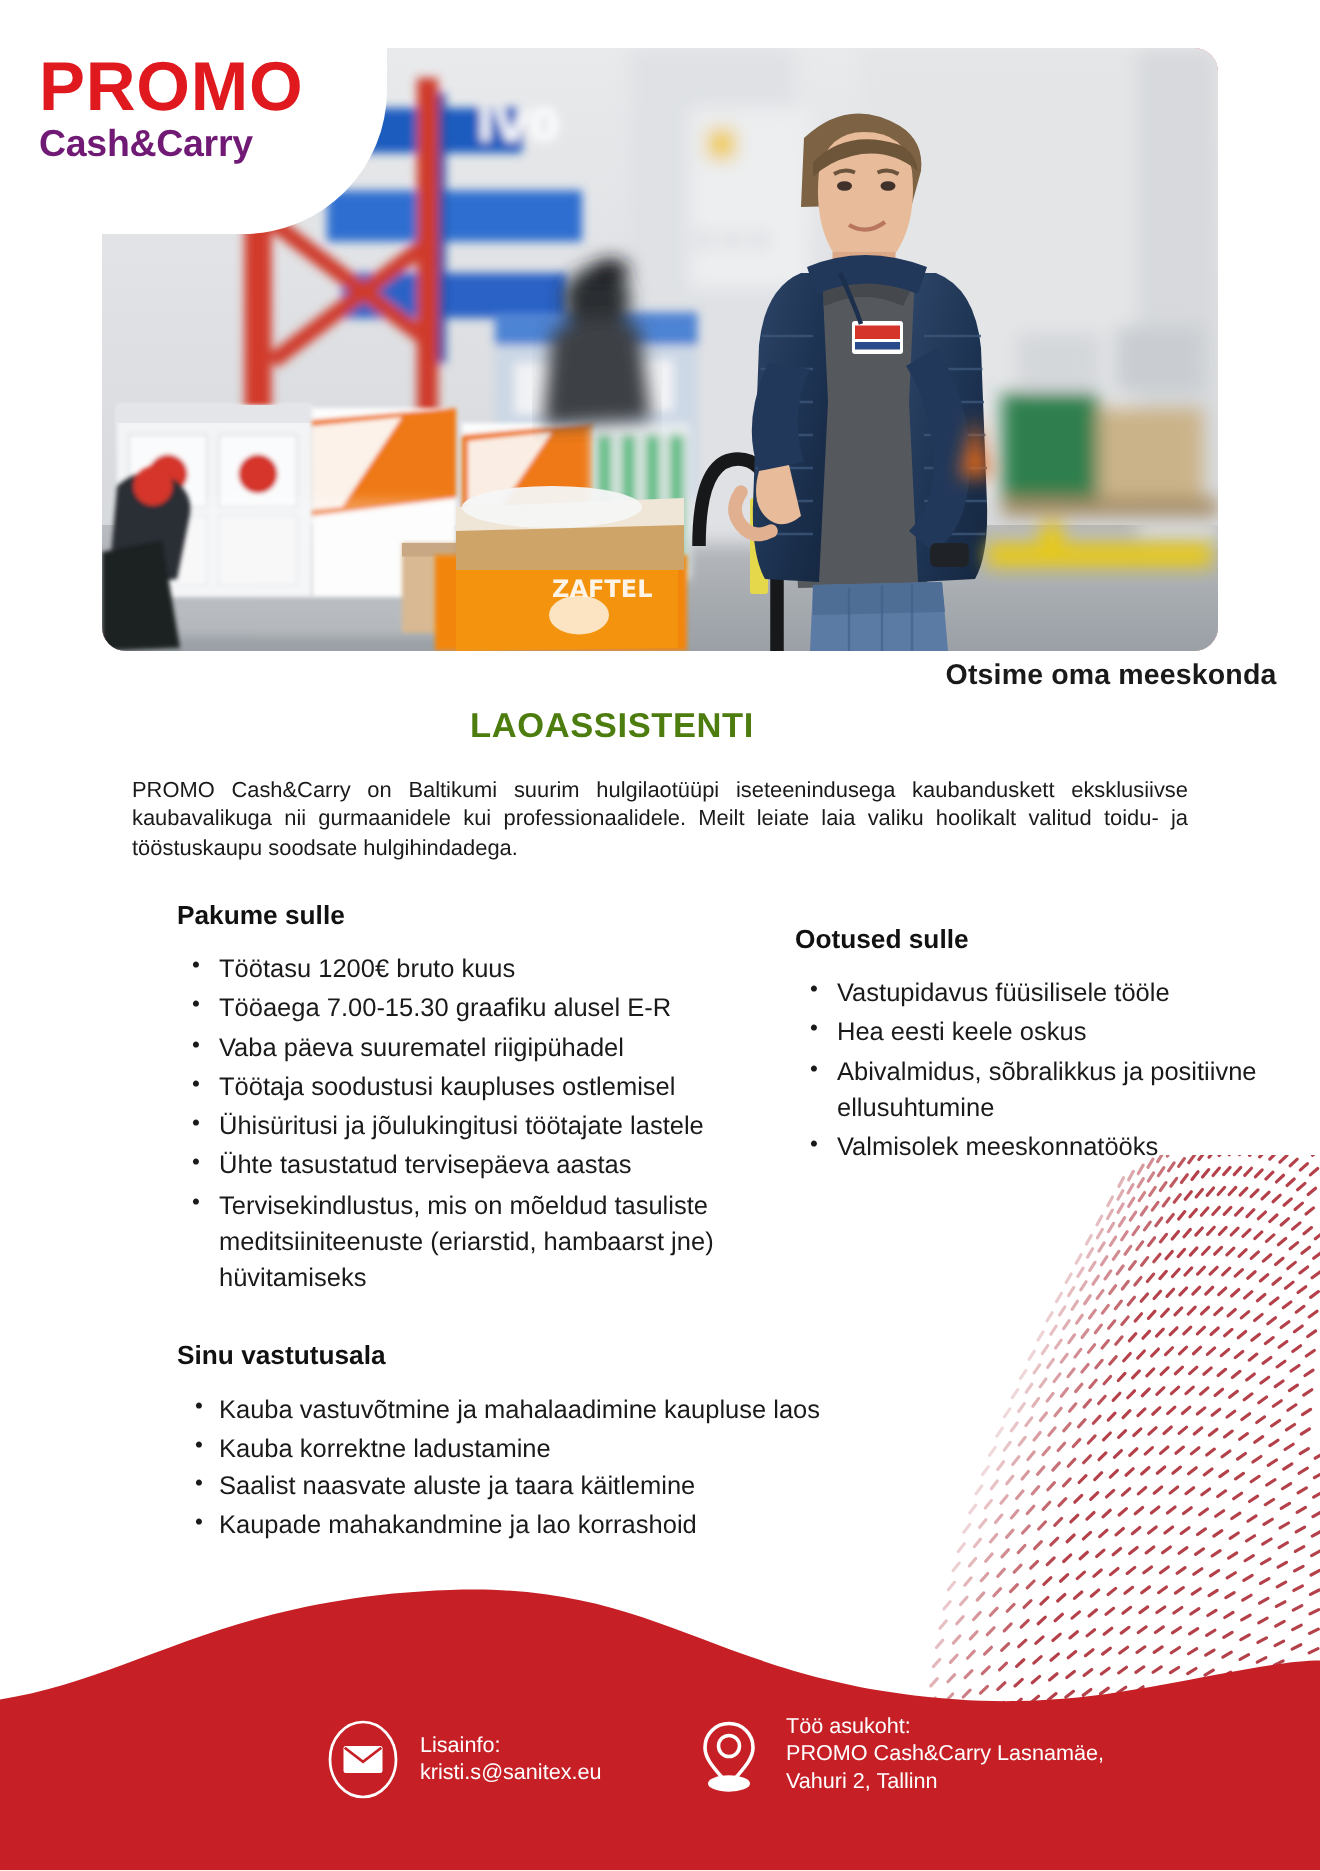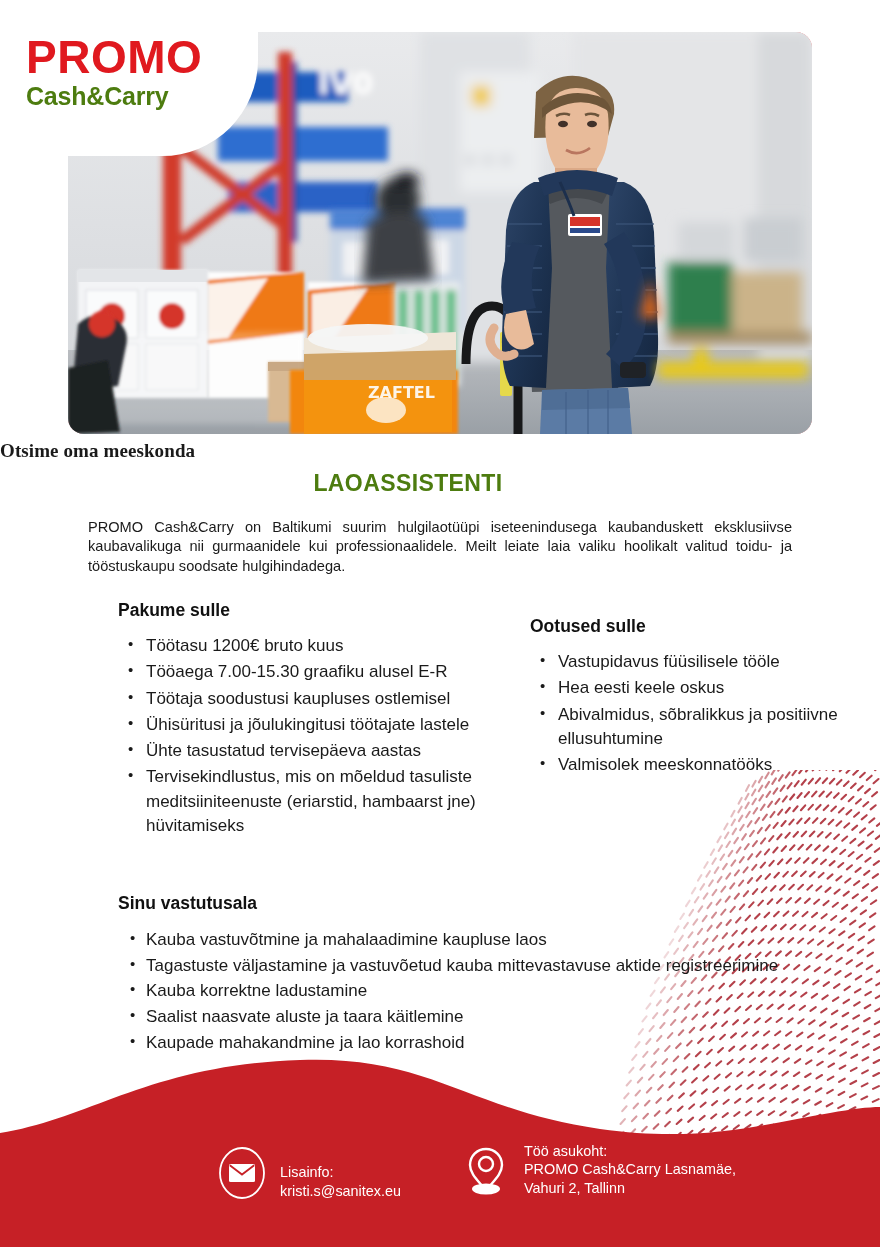--- a/index.html
+++ b/index.html
@@ -59,47 +59,46 @@
     line-height: 1;
     color: #E0191F;
   }
   .logo-cash {
     display: block;
     margin-top: 4px;
     font-size: 25px;
     font-weight: bold;
     letter-spacing: -0.2px;
     line-height: 1;
-    color: #4d7c0f;
+    color: #701a75;
   }
 
   
   .dot-pattern {
     position: absolute;
     right: 0;
     top: 770px;
     width: 300px;
     height: 400px;
     z-index: 1;
     pointer-events: none;
   }
   .dot-pattern svg { display: block; width: 100%; height: 100%; }
 
   
   .eyebrow {
     position: absolute;
     left: 0;
     top: 440px;
     width: 851px;
-    text-align: left;
+    text-align: right;
     font-size: 19px;
     font-weight: bold;
     color: #1a1a1a;
     letter-spacing: 0.1px;
-    font-family: Liberation Serif, serif;
   }
   .headline {
     position: absolute;
     left: 0;
     top: 470px;
     width: 816px;
     text-align: center;
     font-size: 23px;
     font-weight: bold;
     color: #4d7c0f;
@@ -200,21 +199,21 @@
     width: 880px;
     height: 80px;
     z-index: 4;
   }
   .contact-item {
     position: absolute;
     display: flex;
     align-items: center;
     gap: 14px;
   }
-  .contact-email { left: 218px; top: 6px; align-items: flex-end; }
+  .contact-email { left: 218px; top: 6px; }
   .contact-location { left: 462px; top: 2px; }
   .contact-icon {
     flex: 0 0 auto;
     width: 48px;
     height: 54px;
   }
   .contact-icon svg { display: block; width: 100%; height: 100%; }
   .contact-text {
     color: #ffffff;
     font-size: 14.4px;
@@ -443,20 +442,21 @@
   <div class="headline">LAOASSISTENTI</div>
 
   <p class="intro">PROMO Cash&amp;Carry on Baltikumi suurim hulgilaotüüpi iseteenindusega kaubanduskett eksklusiivse kaubavalikuga nii gurmaanidele kui professionaalidele. Meilt leiate laia valiku hoolikalt valitud toidu- ja tööstuskaupu soodsate hulgihindadega.</p>
 
   <div class="cols">
     <div class="col-left">
       <div class="sec-title">Pakume sulle</div>
       <ul class="bullets">
         <li>Töötasu 1200€ bruto kuus</li>
         <li>Tööaega 7.00-15.30 graafiku alusel E-R</li>
+        <li>Vaba päeva suurematel riigipühadel</li>
         <li>Töötaja soodustusi kaupluses ostlemisel</li>
         <li>Ühisüritusi ja jõulukingitusi töötajate lastele</li>
         <li>Ühte tasustatud tervisepäeva aastas</li>
         <li>Tervisekindlustus, mis on mõeldud tasuliste meditsiiniteenuste (eriarstid, hambaarst jne) hüvitamiseks</li>
       </ul>
     </div>
 
     <div class="col-right">
       <div class="sec-title">Ootused sulle</div>
       <ul class="bullets">
@@ -465,21 +465,20 @@
         <li>Abivalmidus, sõbralikkus ja positiivne ellusuhtumine</li>
         <li>Valmisolek meeskonnatööks</li>
       </ul>
     </div>
   </div>
 
   <div class="resp">
     <div class="sec-title">Sinu vastutusala</div>
     <ul class="bullets">
       <li>Kauba vastuvõtmine ja mahalaadimine kaupluse laos</li>
-      <li>Tagastuste väljastamine ja vastuvõetud kauba mittevastavuse aktide registreerimine</li>
       <li>Kauba korrektne ladustamine</li>
       <li>Saalist naasvate aluste ja taara käitlemine</li>
       <li>Kaupade mahakandmine ja lao korrashoid</li>
     </ul>
   </div>
 
   <div class="dot-pattern">
     <svg viewBox="0 0 300 400">
       <g id="dashes" fill="none" stroke="#b03640" stroke-width="2.1" stroke-linecap="round">
           <line x1="165.97" y1="20.87" x2="169.03" y2="15.13" opacity="0.38"></line>

